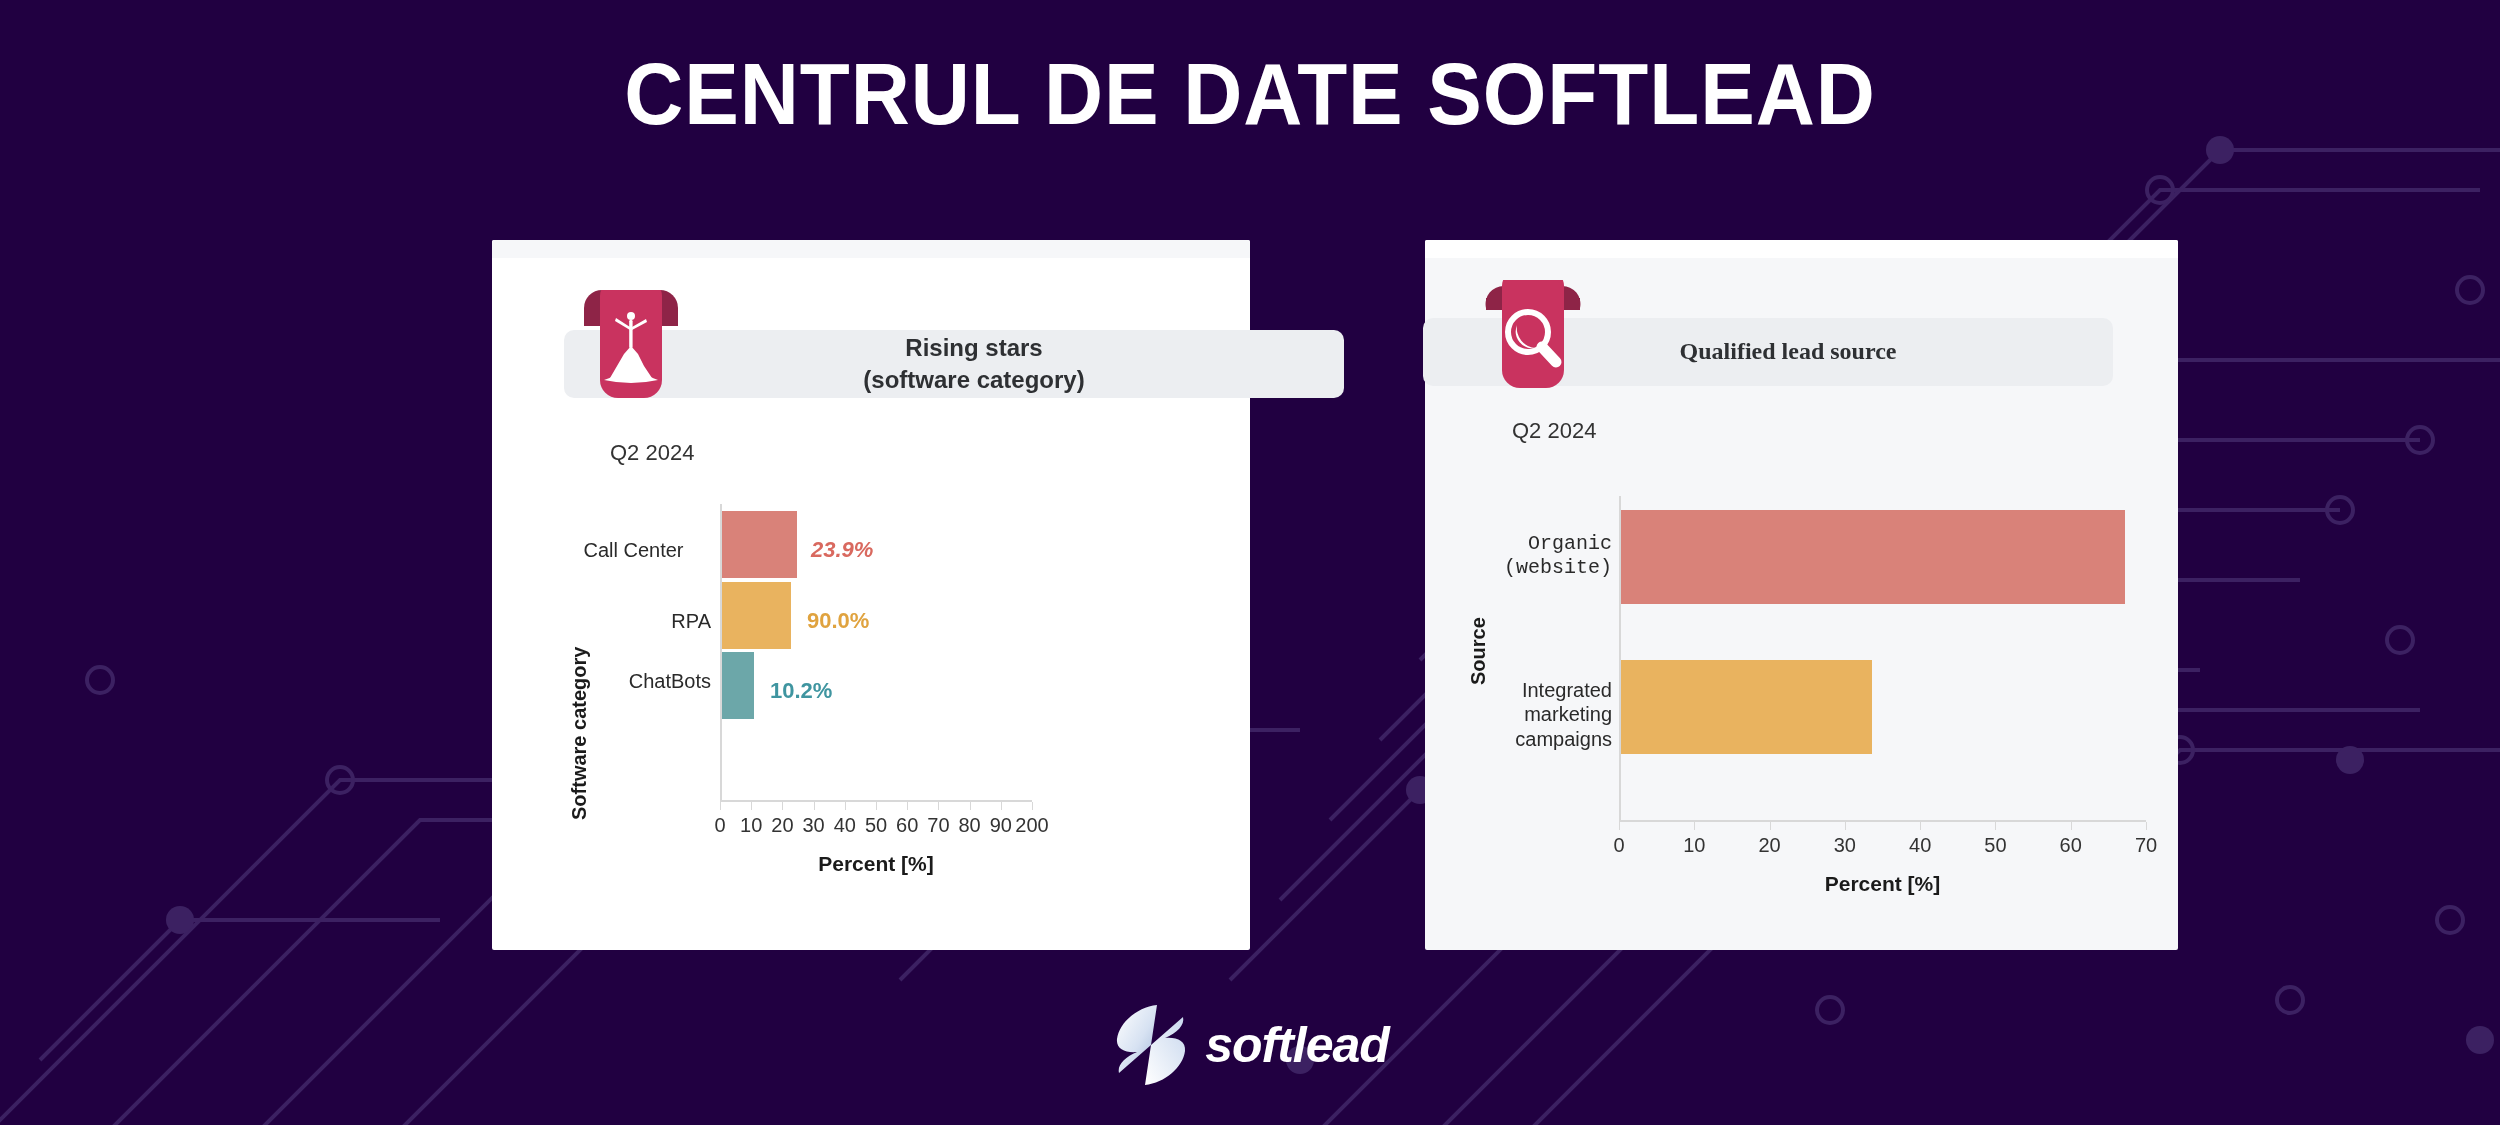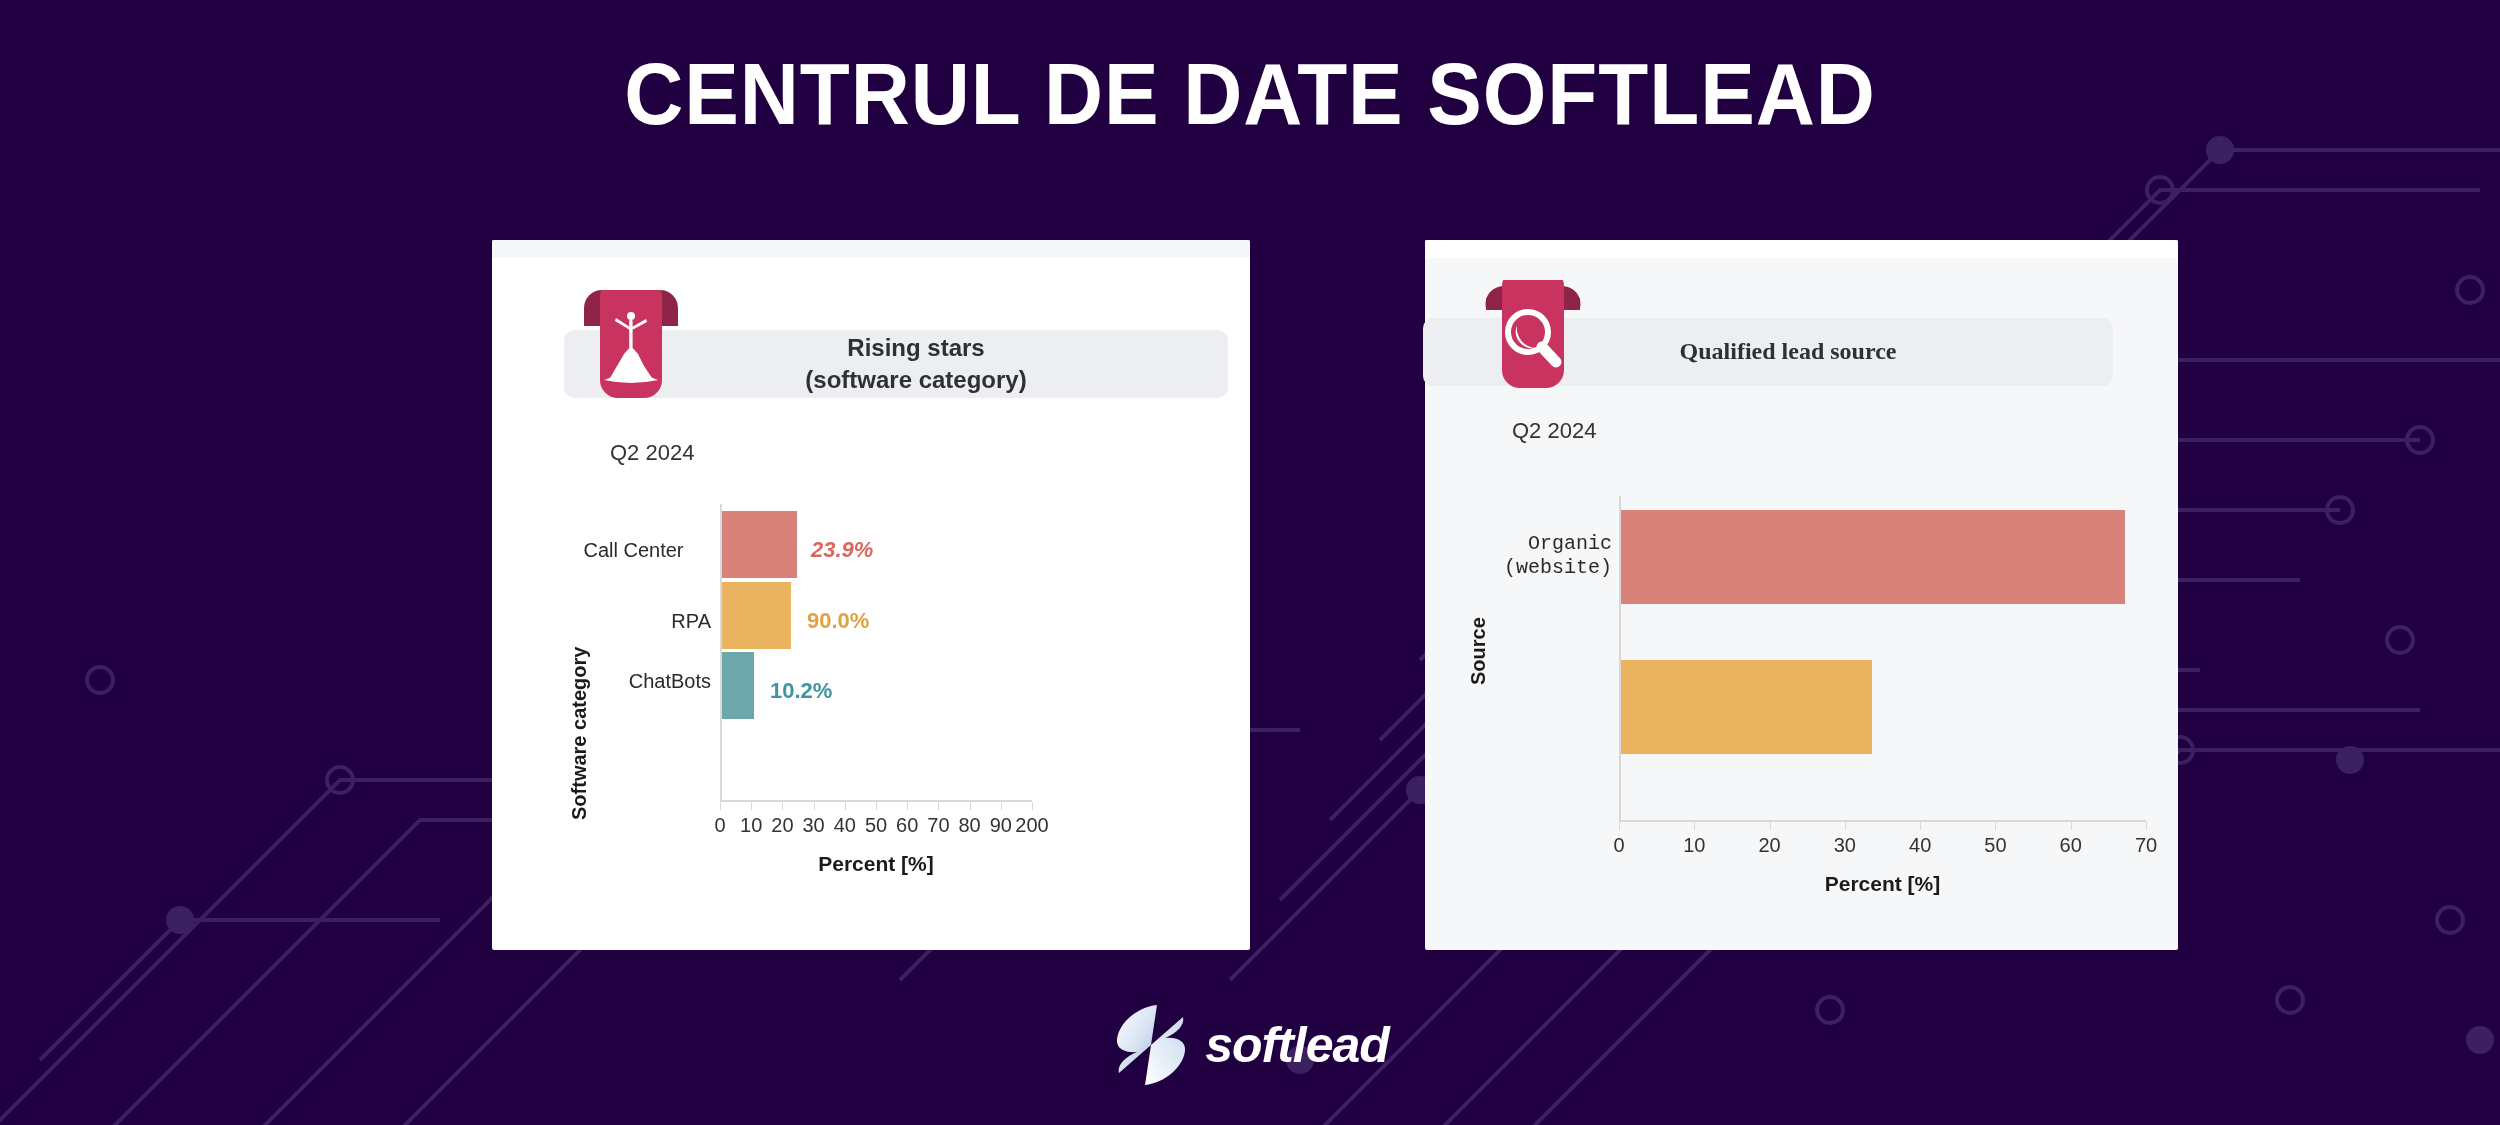--- a/index.html
+++ b/index.html
@@ -237,21 +237,21 @@
       <circle cx="2480" cy="1040" r="14"></circle>
   </g>
 </svg>
 
 <h1 class="page-title">CENTRUL DE DATE SOFTLEAD</h1>
 
 <div class="card" id="card-left">
   <div class="card-topstrip"></div>
 </div>
 
-<div class="card-header" id="hdr-left" style="position: absolute; left: 564px; top: 330px; width: 664px; right: auto;">
+<div class="card-header" id="hdr-left" style="position: absolute; left: 564px; top: 330px; width: 780px; right: auto;">
   <div class="card-title">Rising stars
 (software category)</div>
 </div>
 
 <svg class="scroll-icon" id="icon-left" viewBox="0 0 106 112">
   <path d="M6 10 a18 18 0 0 1 18-18 h58 a18 18 0 0 1 18 18 v18 H6 Z" fill="#8e2447" transform="translate(0,8)"></path>
   <rect x="6" y="18" width="94" height="12" fill="#8e2447"></rect>
   <path d="M22 6 h62 v84 a18 18 0 0 1 -18 18 h-26 a18 18 0 0 1 -18 -18 Z" fill="#c9335f"></path>
   <path d="M22 6 a16 16 0 0 1 16 -16 h30 a16 16 0 0 1 16 16 Z" fill="#c9335f"></path>
   <g fill="#ffffff">
@@ -337,20 +337,23 @@
 <div class="card-period" id="period-right">Q2 2024</div>
 
 <div class="plot" id="plot-right">
   <div class="ylabel" style="left:2px; top:215px;">Source</div>
 
   <div class="axis-line" style="left:154px; top:26px; width:2px; height:324px;"></div>
   <div class="axis-line" style="left:154px; top:350px; width:527px; height:2px;"></div>
 
   <div class="cat-label" style="left:-8px; top:62px; width:155px;font-family:Liberation Mono, monospace;">Organic
 (website)</div>
+  <div class="cat-label" style="left:-8px; top:208px; width:155px;">Integrated
+marketing
+campaigns</div>
 
   <div class="bar" style="left:156px; top:40px; width:503.5px; height:94px; background:#d98279;"></div>
   <div class="bar" style="left:156px; top:190px; width:250.7px; height:94px; background:#e9b35f;"></div>
 
   <div id="xticks-right">
       <div class="tick-mark" style="left: 154px; top: 352px; height: 8px;"></div>
       <div class="tick-label" style="left: 154px; top: 364px;">0</div>
       <div class="tick-mark" style="left: 229.286px; top: 352px; height: 8px;"></div>
       <div class="tick-label" style="left: 229.286px; top: 364px;">10</div>
       <div class="tick-mark" style="left: 304.571px; top: 352px; height: 8px;"></div>

